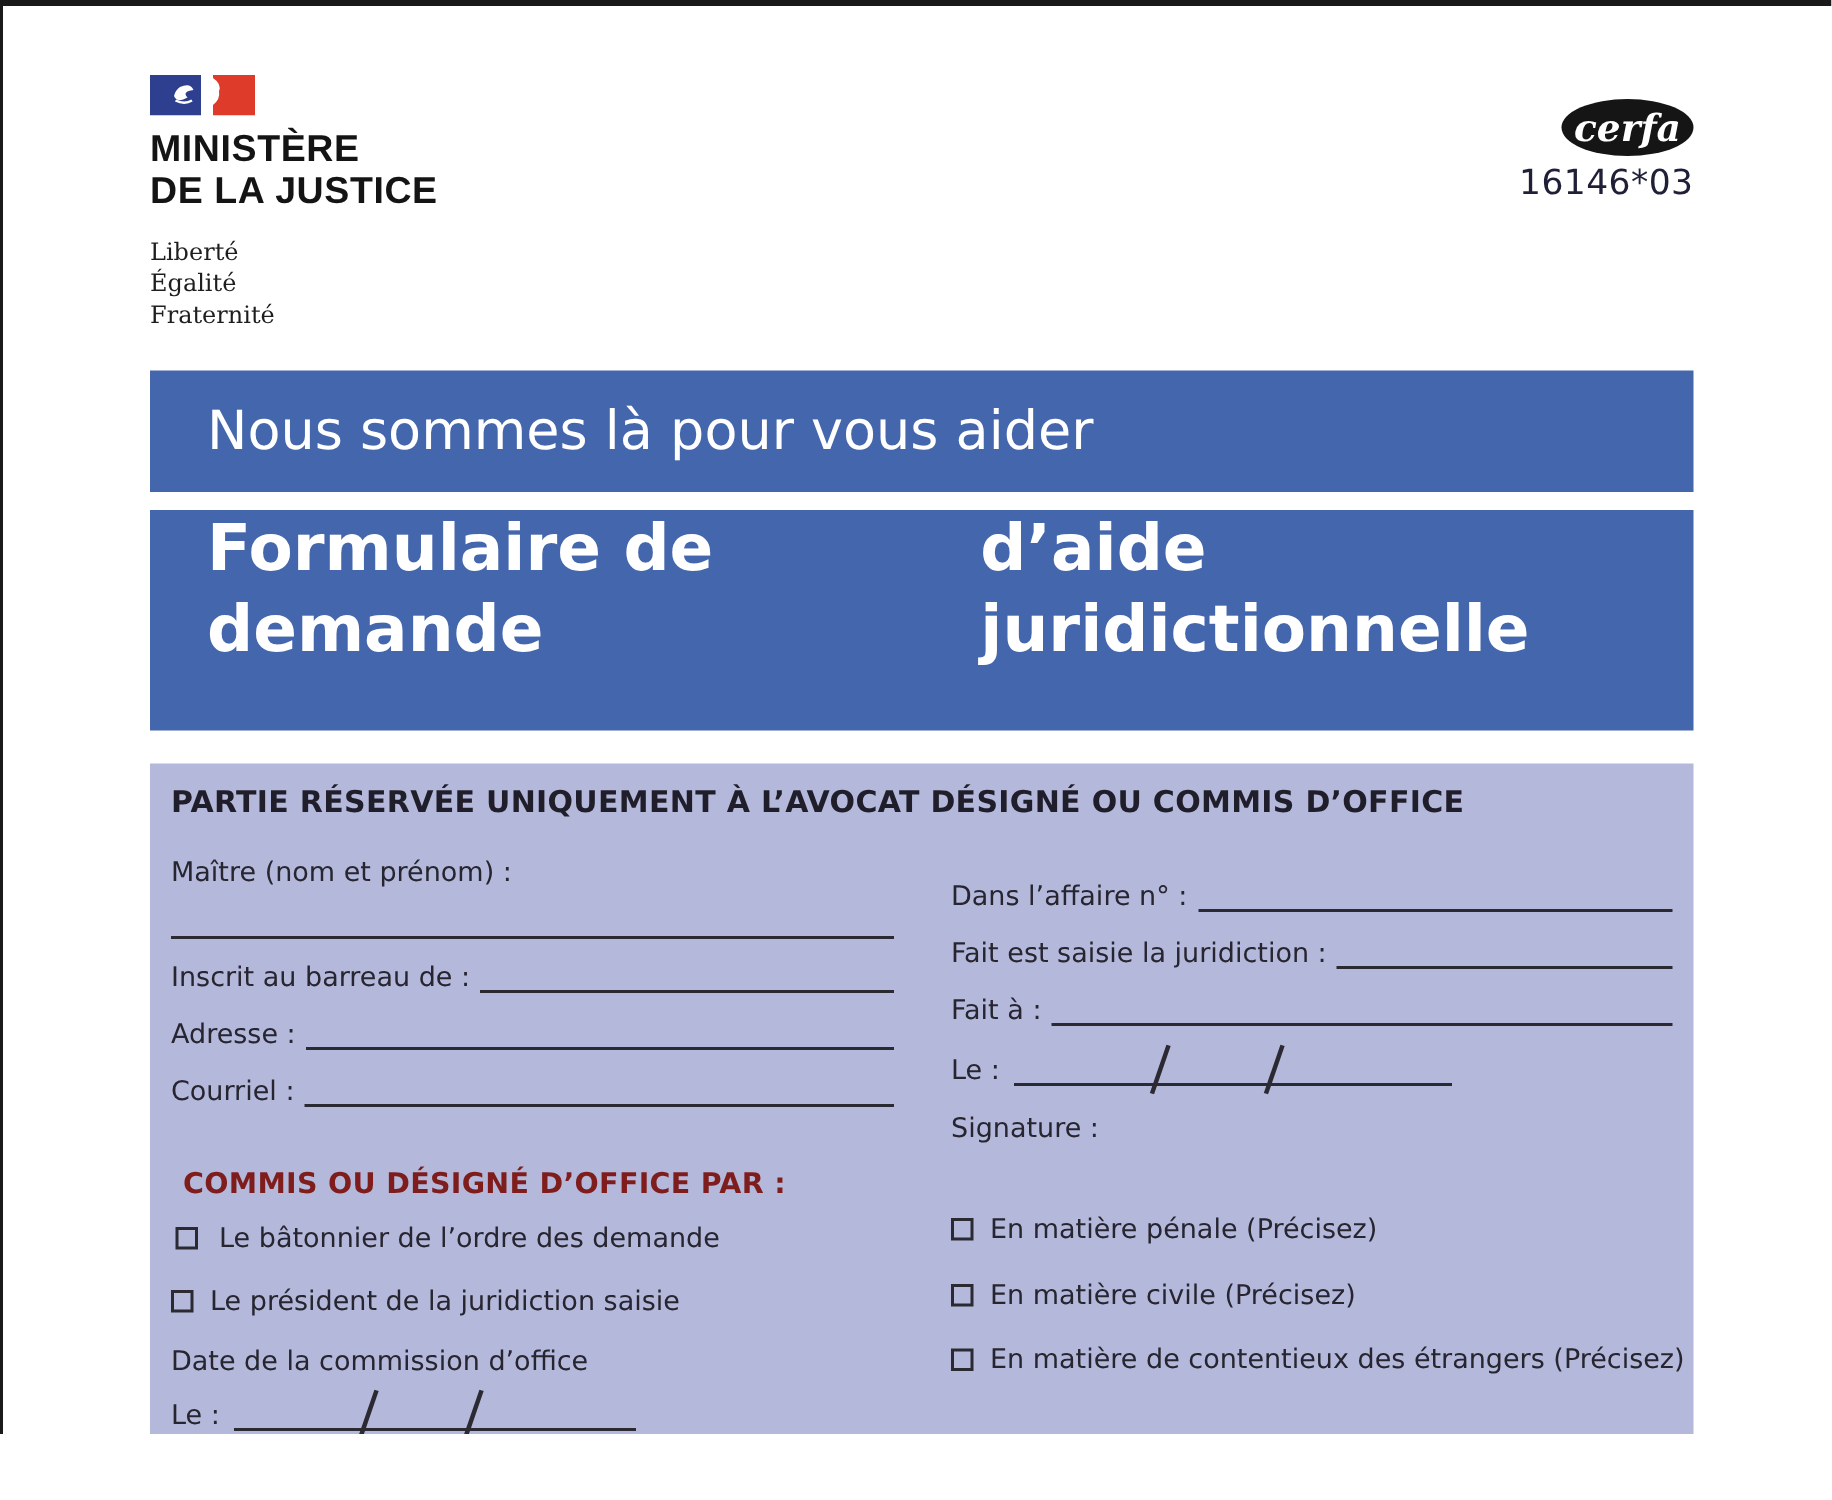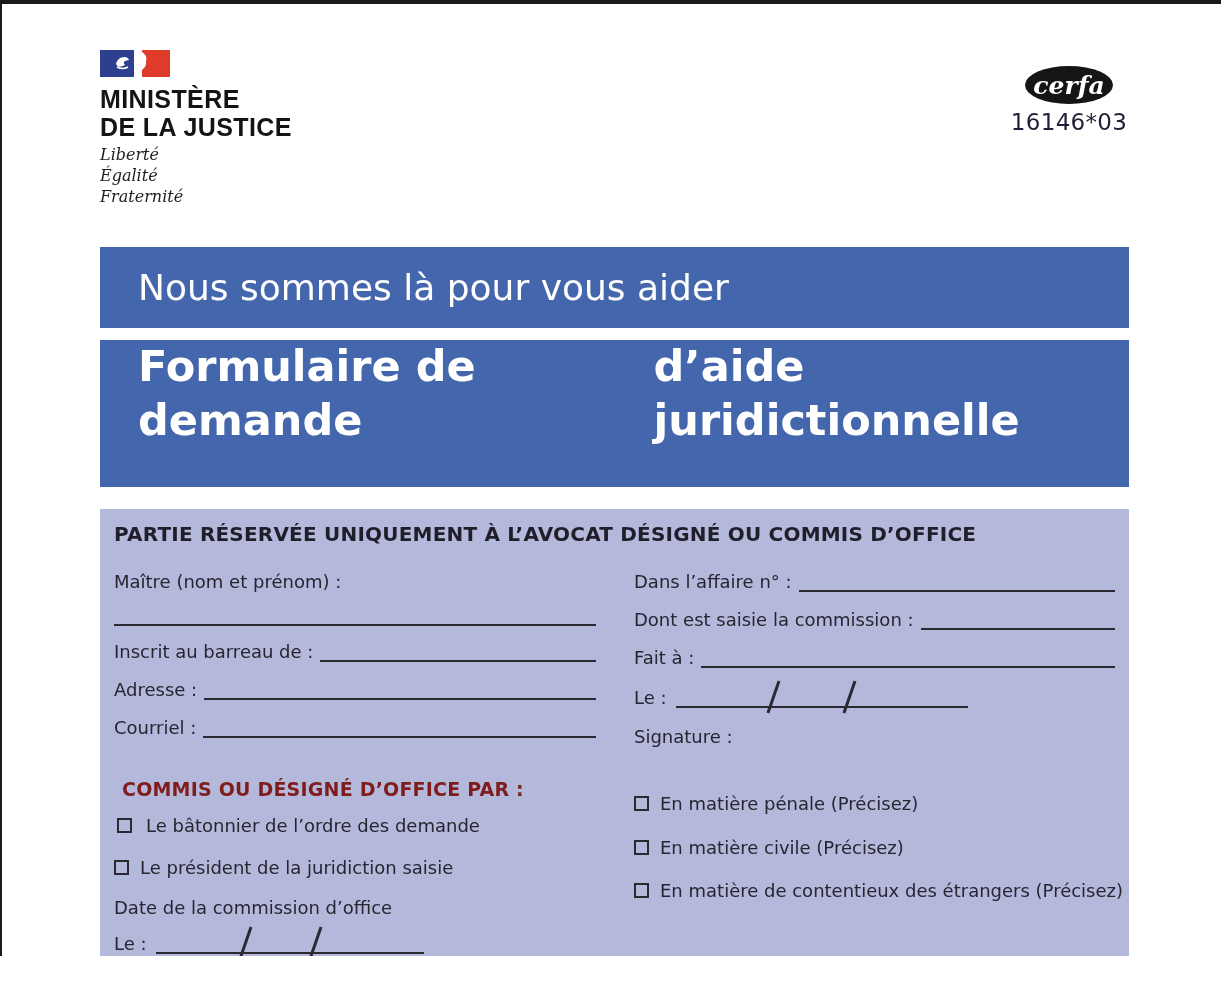--- a/index.html
+++ b/index.html
@@ -25,24 +25,24 @@
   .content{position:absolute;left:98px;top:0;width:1029px;height:1000px;}
 
   
   .header{position:absolute;top:46px;left:0;width:100%;display:flex;justify-content:space-between;}
   .gov-logo .flag{display:block;}
   .ministry-name{
     font-family:"Liberation Sans",sans-serif;font-weight:bold;
     font-size:25px;line-height:1.1;letter-spacing:.4px;color:#141414;margin-top:9px;
   }
   .motto{
-    font-family:"DejaVu Serif",serif;font-style:italic;
-    font-size:16px;line-height:1.3;color:#1e1e1e;margin-top:4px;
-  }
-  .cerfa{margin-top:16px;width:120px;display:flex;flex-direction:column;align-items:center;}
+    font-family:"DejaVu Serif",serif;
+    font-size:16px;line-height:1.3;color:#1e1e1e;margin-top:17px;
+  }
+  .cerfa{margin-top:16px;width:120px;display:flex;flex-direction:column;align-items:flex-end;}
   .cerfa-ellipse{
     width:88px;height:38px;background:#151515;border-radius:50%;
     display:flex;align-items:center;justify-content:center;
     color:#fff;font-family:"DejaVu Serif",serif;font-style:italic;font-weight:bold;font-size:25px;
   }
   .cerfa-number{margin-top:5px;font-size:23px;color:#1f2037;letter-spacing:.3px;}
 
   
   .banner{position:absolute;left:0;width:1029px;background:var(--banner-blue);color:#fff;}
   .banner-tagline{top:243px;height:81px;display:flex;align-items:center;padding-left:38px;font-size:36px;}
@@ -77,21 +77,21 @@
   .row-adresse{margin-top:17px;}
   .row-courriel{margin-top:17px;}
   .row-commis{margin-top:40px;}
   .row-cb1{margin-top:15px;}
   .row-cb2{margin-top:21px;}
   .row-datecom{margin-top:19px;}
   .row-le-left{margin-top:10px;}
   .row-le-left .date-line{width:268px;}
 
   
-  .row-affaire{margin-top:0;}
+  .row-affaire{margin-top:16px;}
   .row-juridiction{margin-top:17px;}
   .row-fait{margin-top:17px;}
   .row-le-right{margin-top:14px;}
   .row-le-right .date-line{width:292px;flex:none;}
   .row-signature{margin-top:18px;}
   .row-cbp1{margin-top:46px;}
   .row-cbp2{margin-top:23px;}
   .row-cbp3{margin-top:22px;}
 </style>
 </head>
@@ -182,21 +182,21 @@
           </div>
         </div>
 
         <div class="col-right">
           <div class="field-row row-affaire">
             <span class="label">Dans l’affaire n° :</span>
             <span class="fill-line"></span>
           </div>
 
           <div class="field-row row-juridiction">
-            <span class="label">Dont est saisie la commission :</span>
+            <span class="label">Fait est saisie la juridiction :</span>
             <span class="fill-line"></span>
           </div>
 
           <div class="field-row row-fait">
             <span class="label">Fait à :</span>
             <span class="fill-line"></span>
           </div>
 
           <div class="field-row row-le-right">
             <span class="label">Le :</span>

